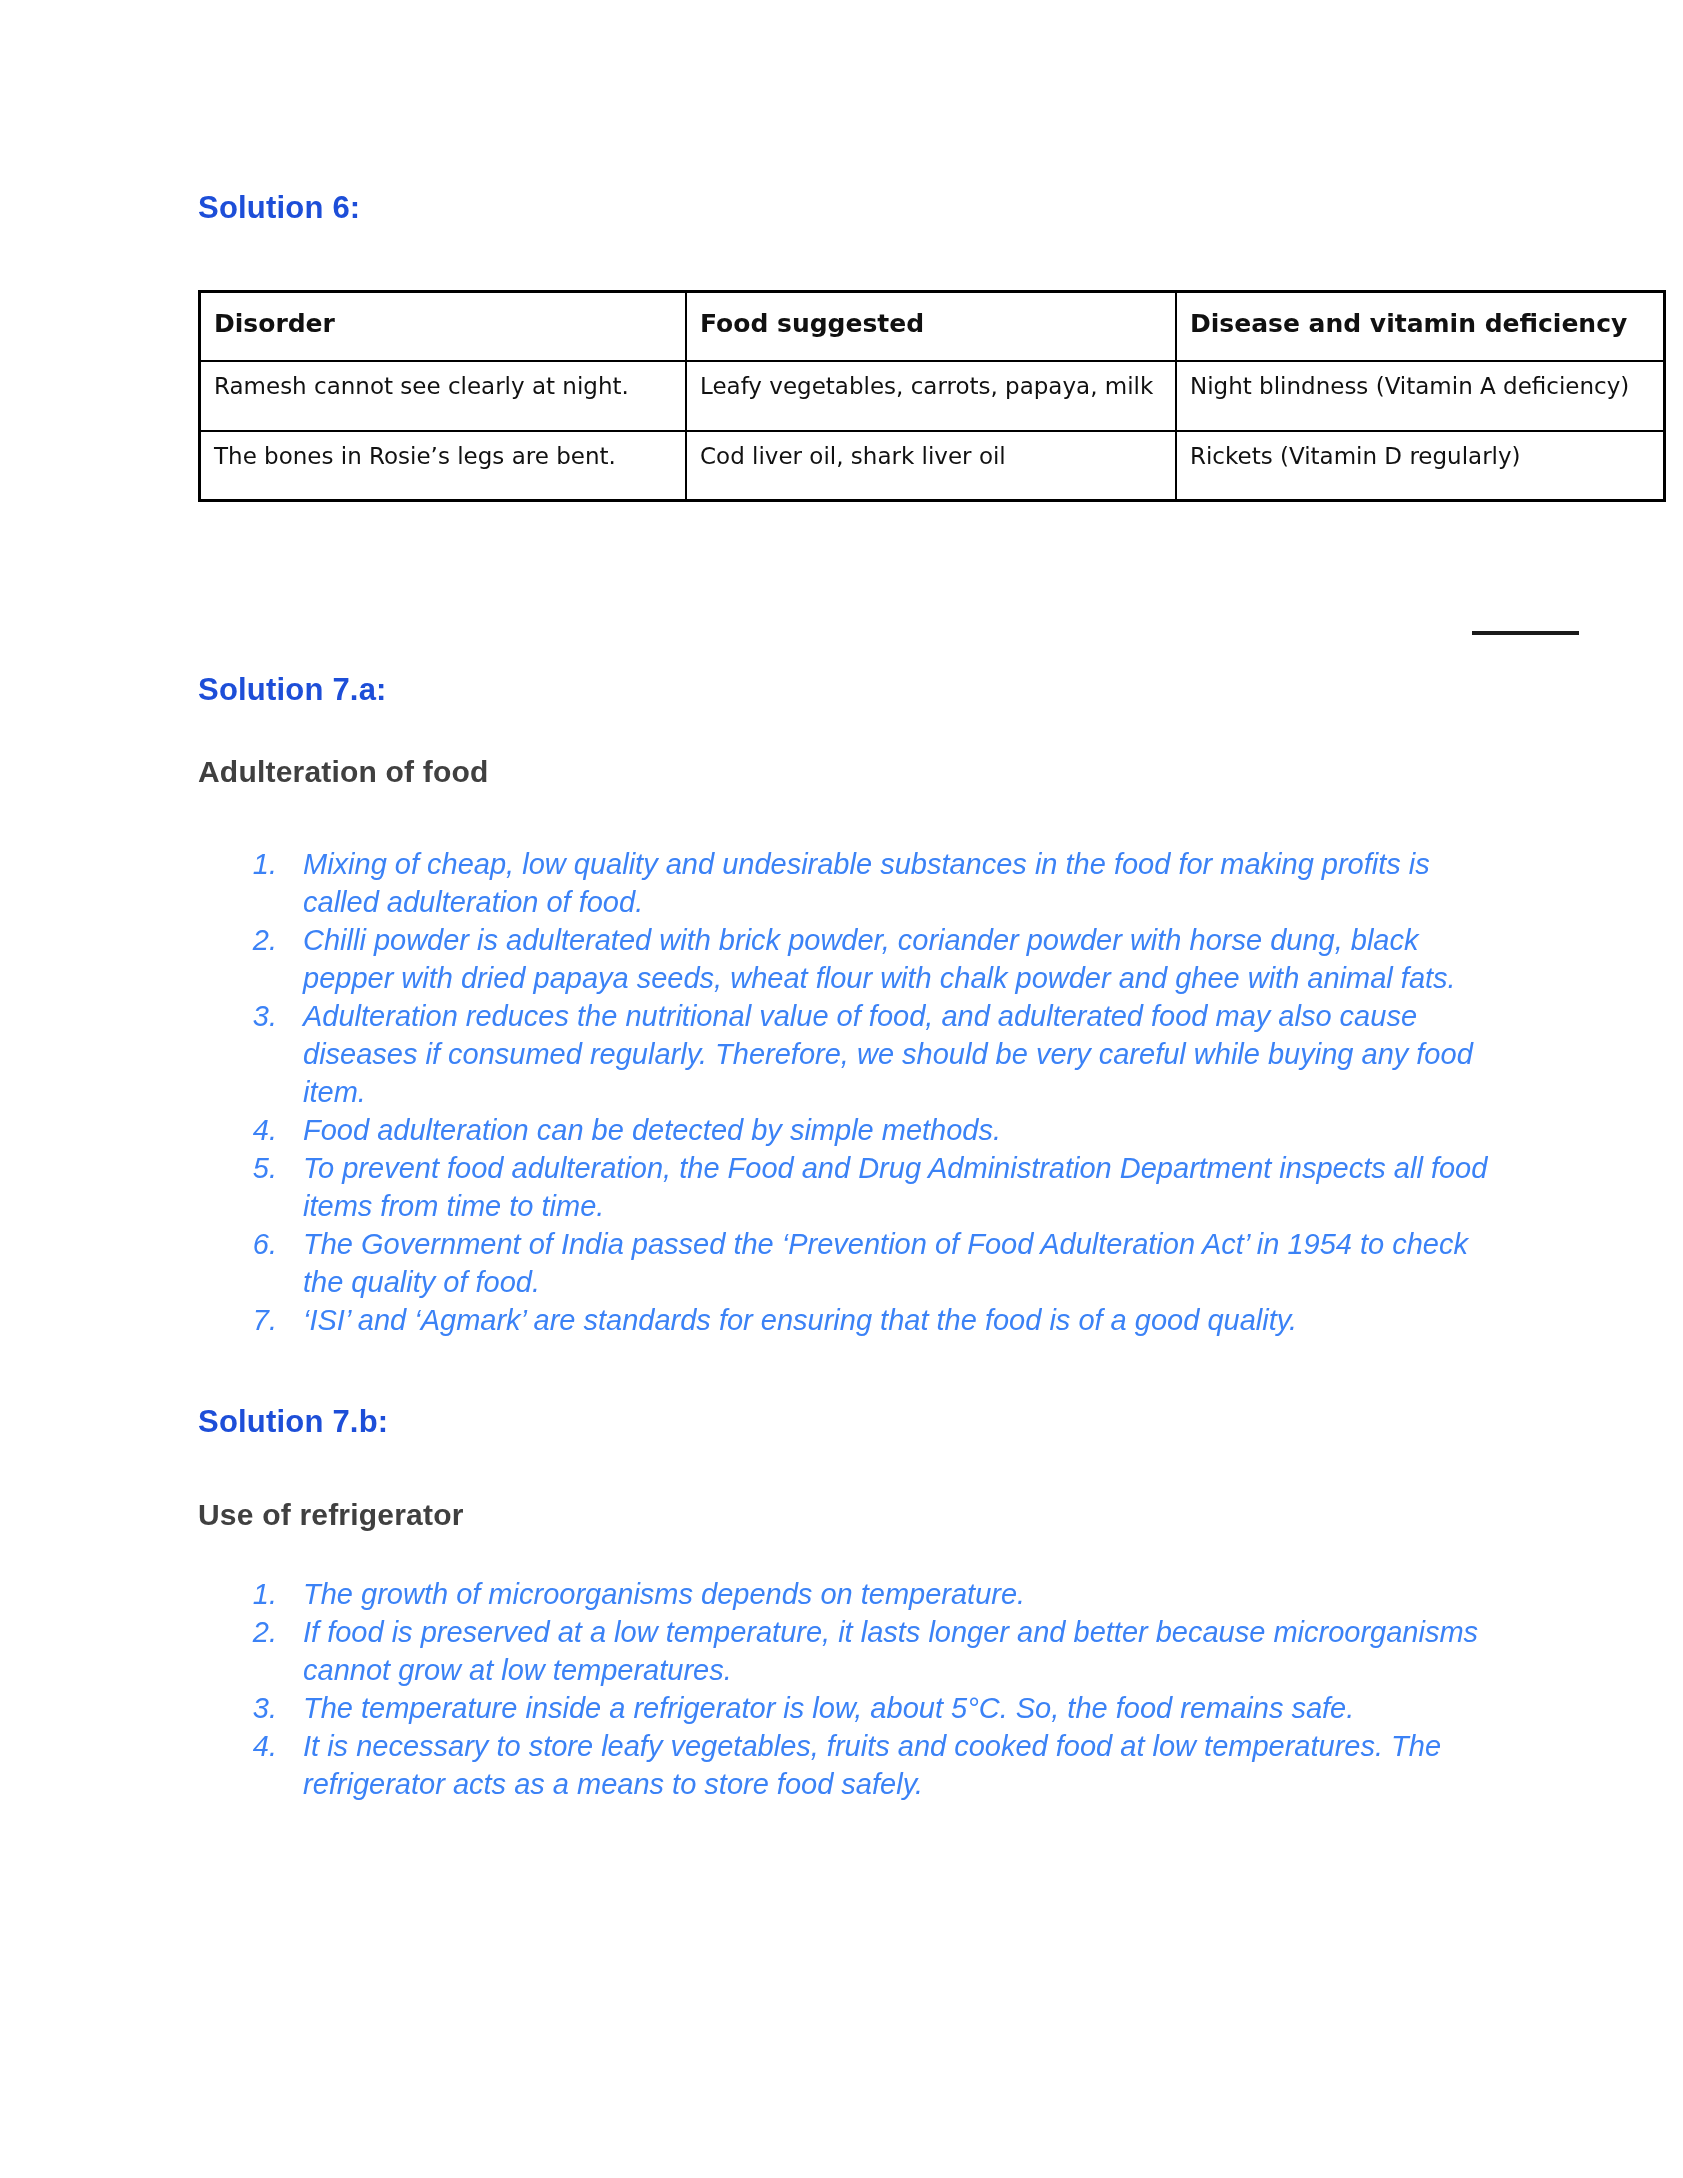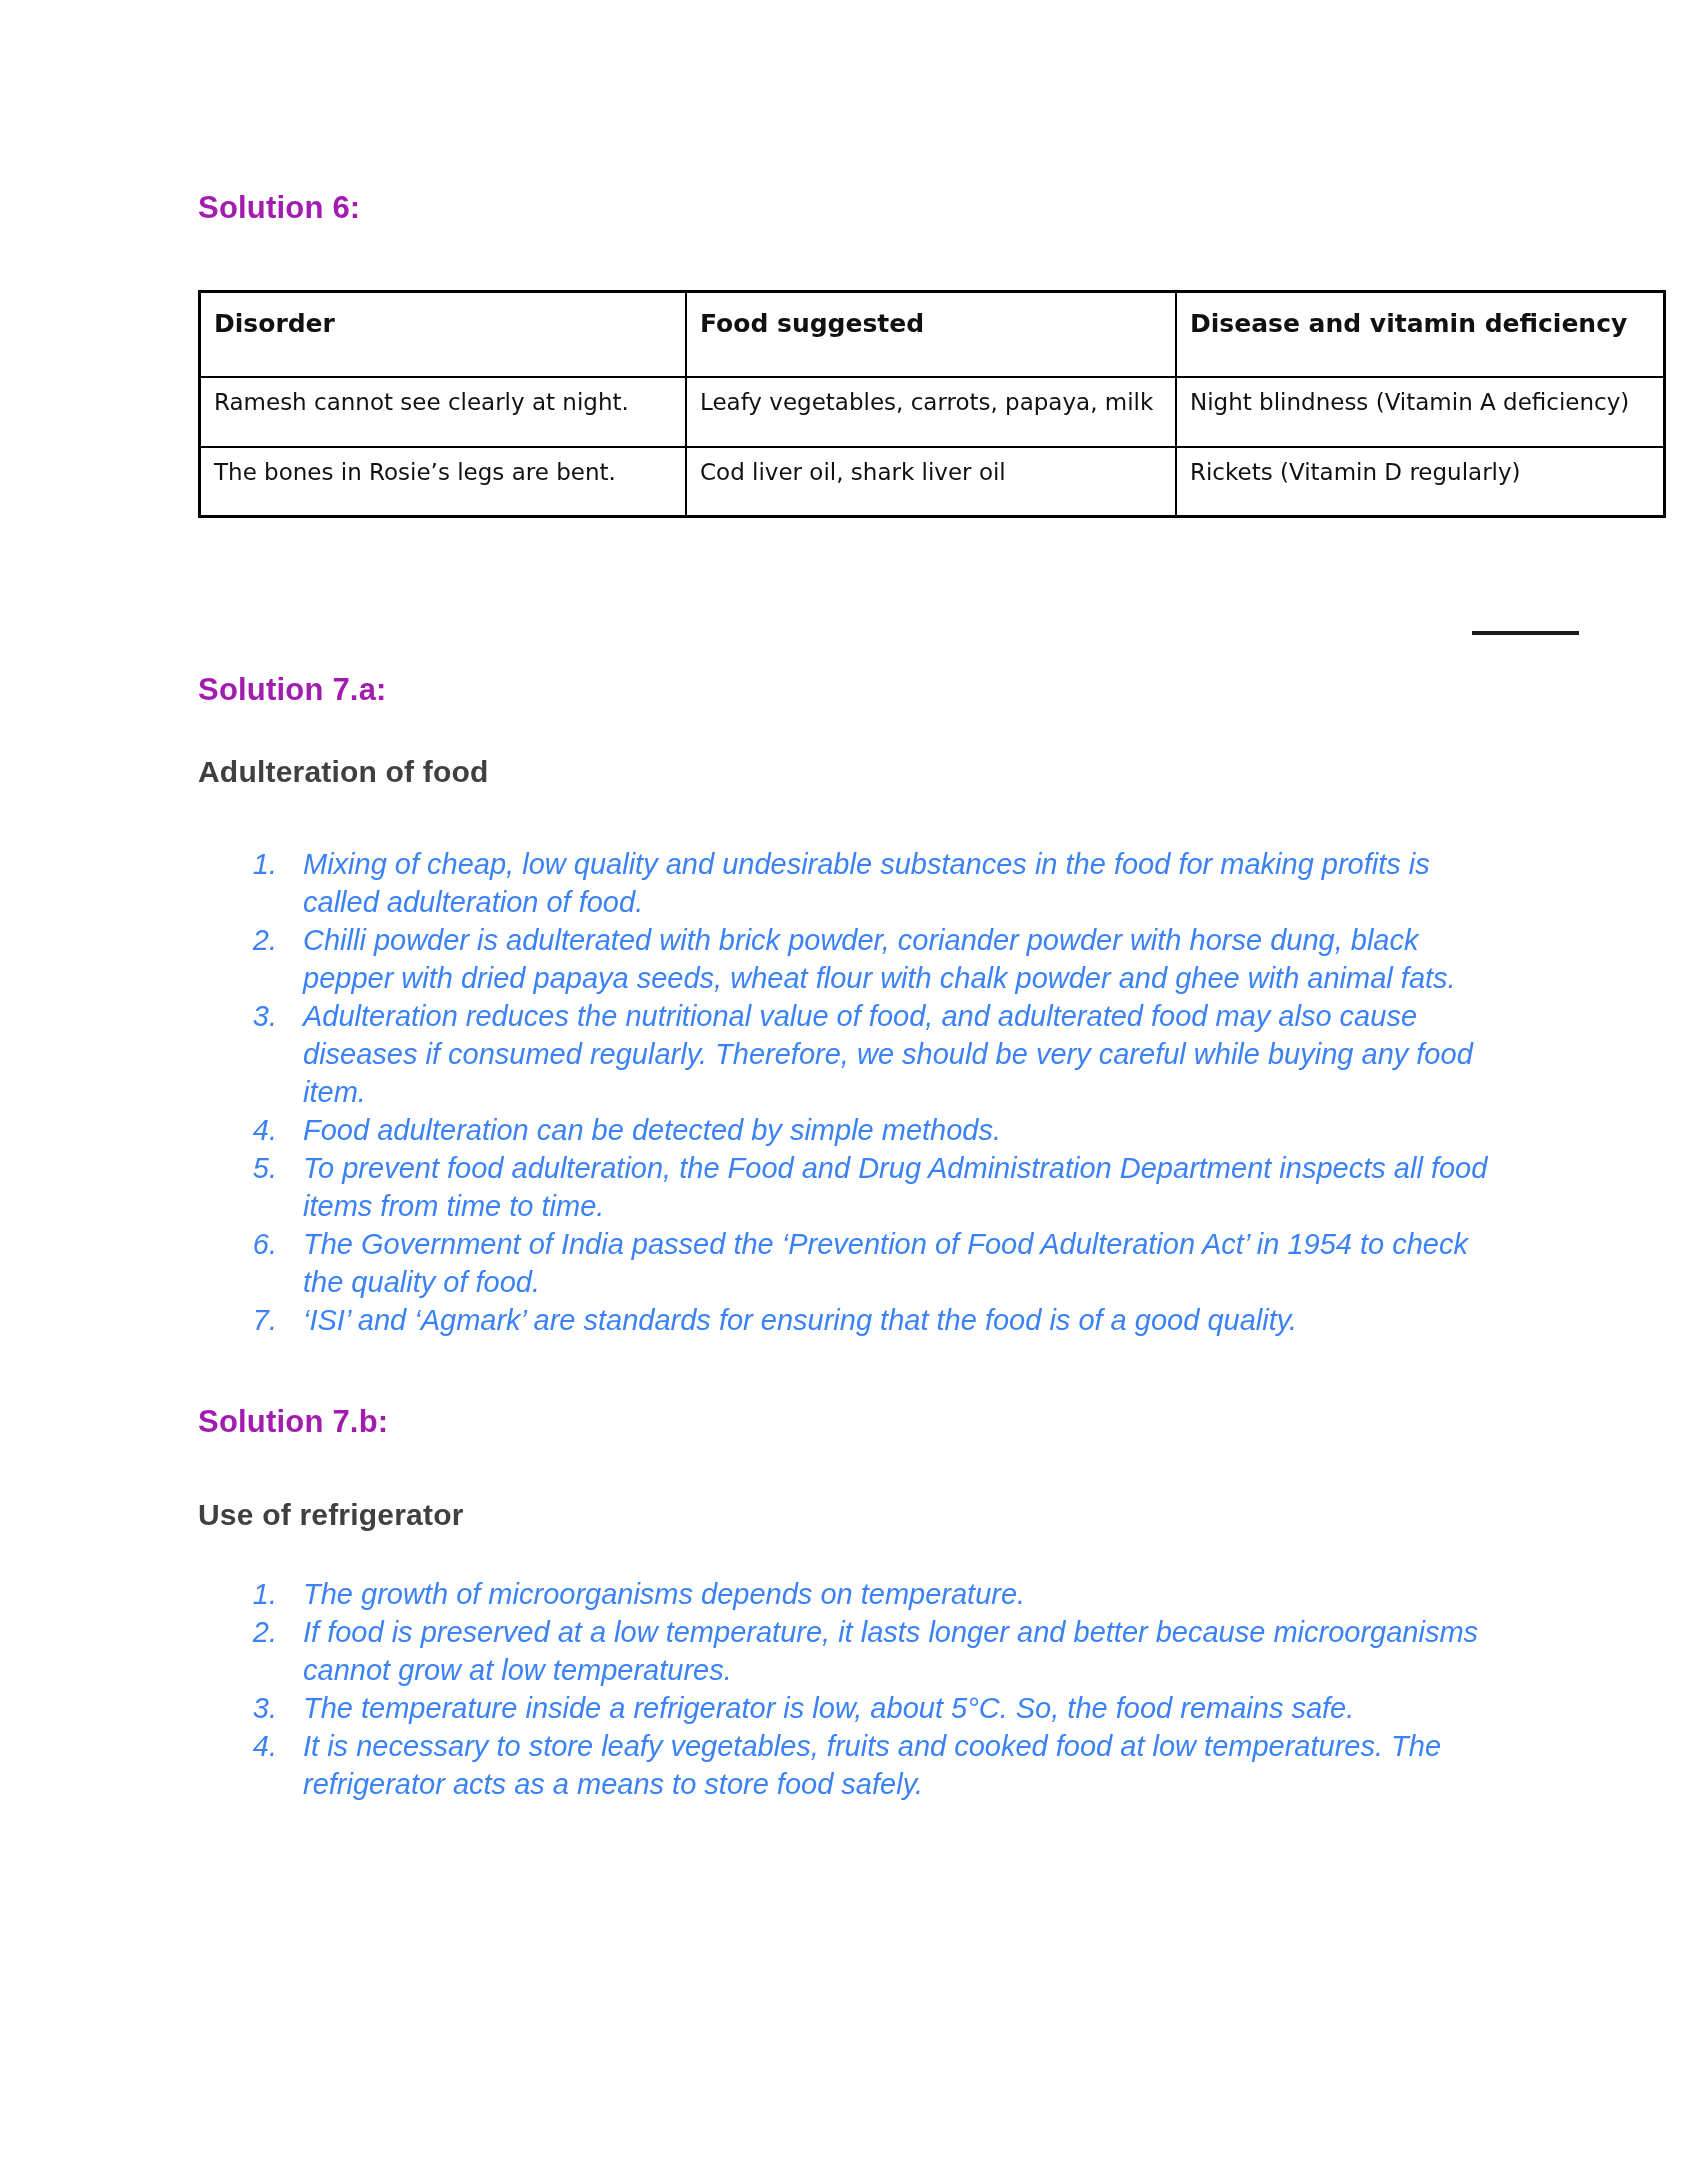--- a/index.html
+++ b/index.html
@@ -22,21 +22,21 @@
     background: #ffffff;
   }
 
   
   .heading {
     position: absolute;
     font-family: "Liberation Sans", sans-serif;
     font-weight: bold;
     font-size: 31px;
     letter-spacing: 0.2px;
-    color: #a21caf;
+    color: #1d4ed8;
     white-space: nowrap;
     text-align: right;
   }
   .subheading {
     position: absolute;
     font-family: "Liberation Sans", sans-serif;
     font-weight: bold;
     font-size: 30px;
     letter-spacing: 0.2px;
     color: #404040;
@@ -63,21 +63,21 @@
     text-align: left;
     vertical-align: top;
     padding: 9px 12px 9px 13px;
     line-height: 1.33;
     font-weight: normal;
   }
   table.vit thead th {
     font-weight: bold;
     font-size: 25px;
     padding-top: 14px;
-    padding-bottom: 36px;
+    padding-bottom: 20px;
   }
   table.vit tbody td {
     padding-bottom: 28px;
   }
   table.vit .c0 { width: 459px; }
   table.vit .c1 { width: 463px; }
   table.vit .c2 { width: 461px; }
 
   .tbl-wrap table.vit { border: 3px solid #000; }
 

